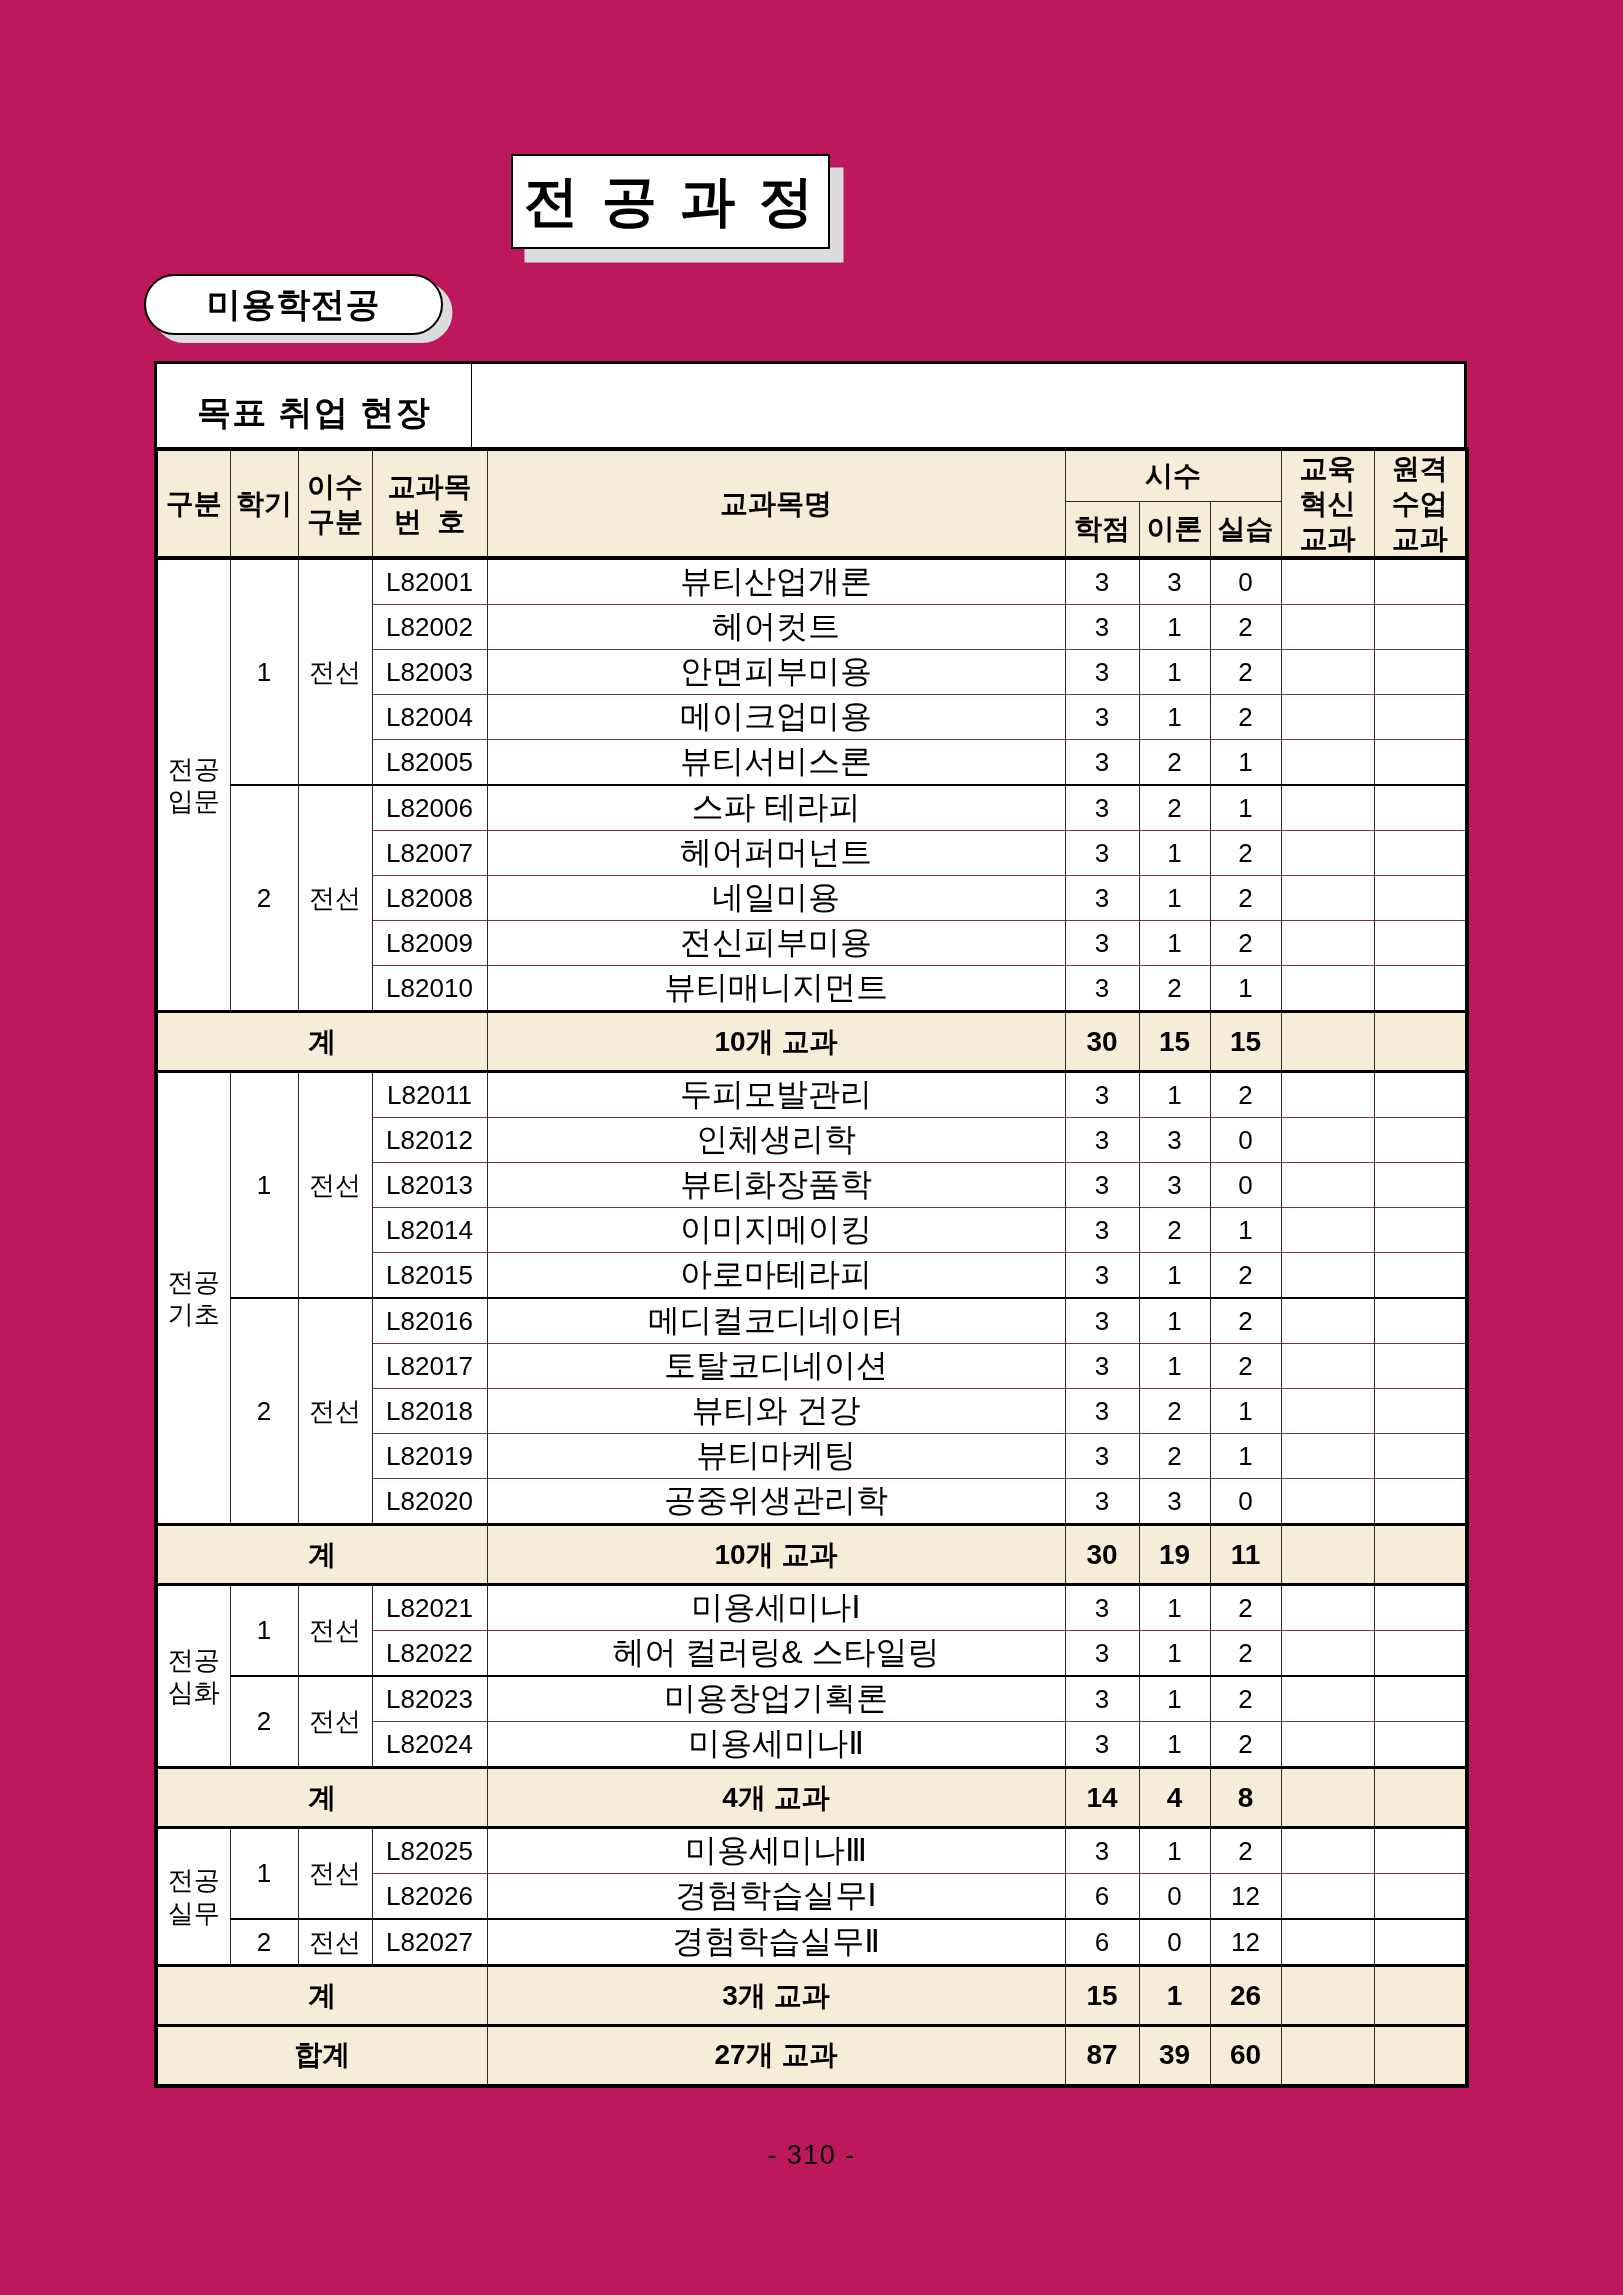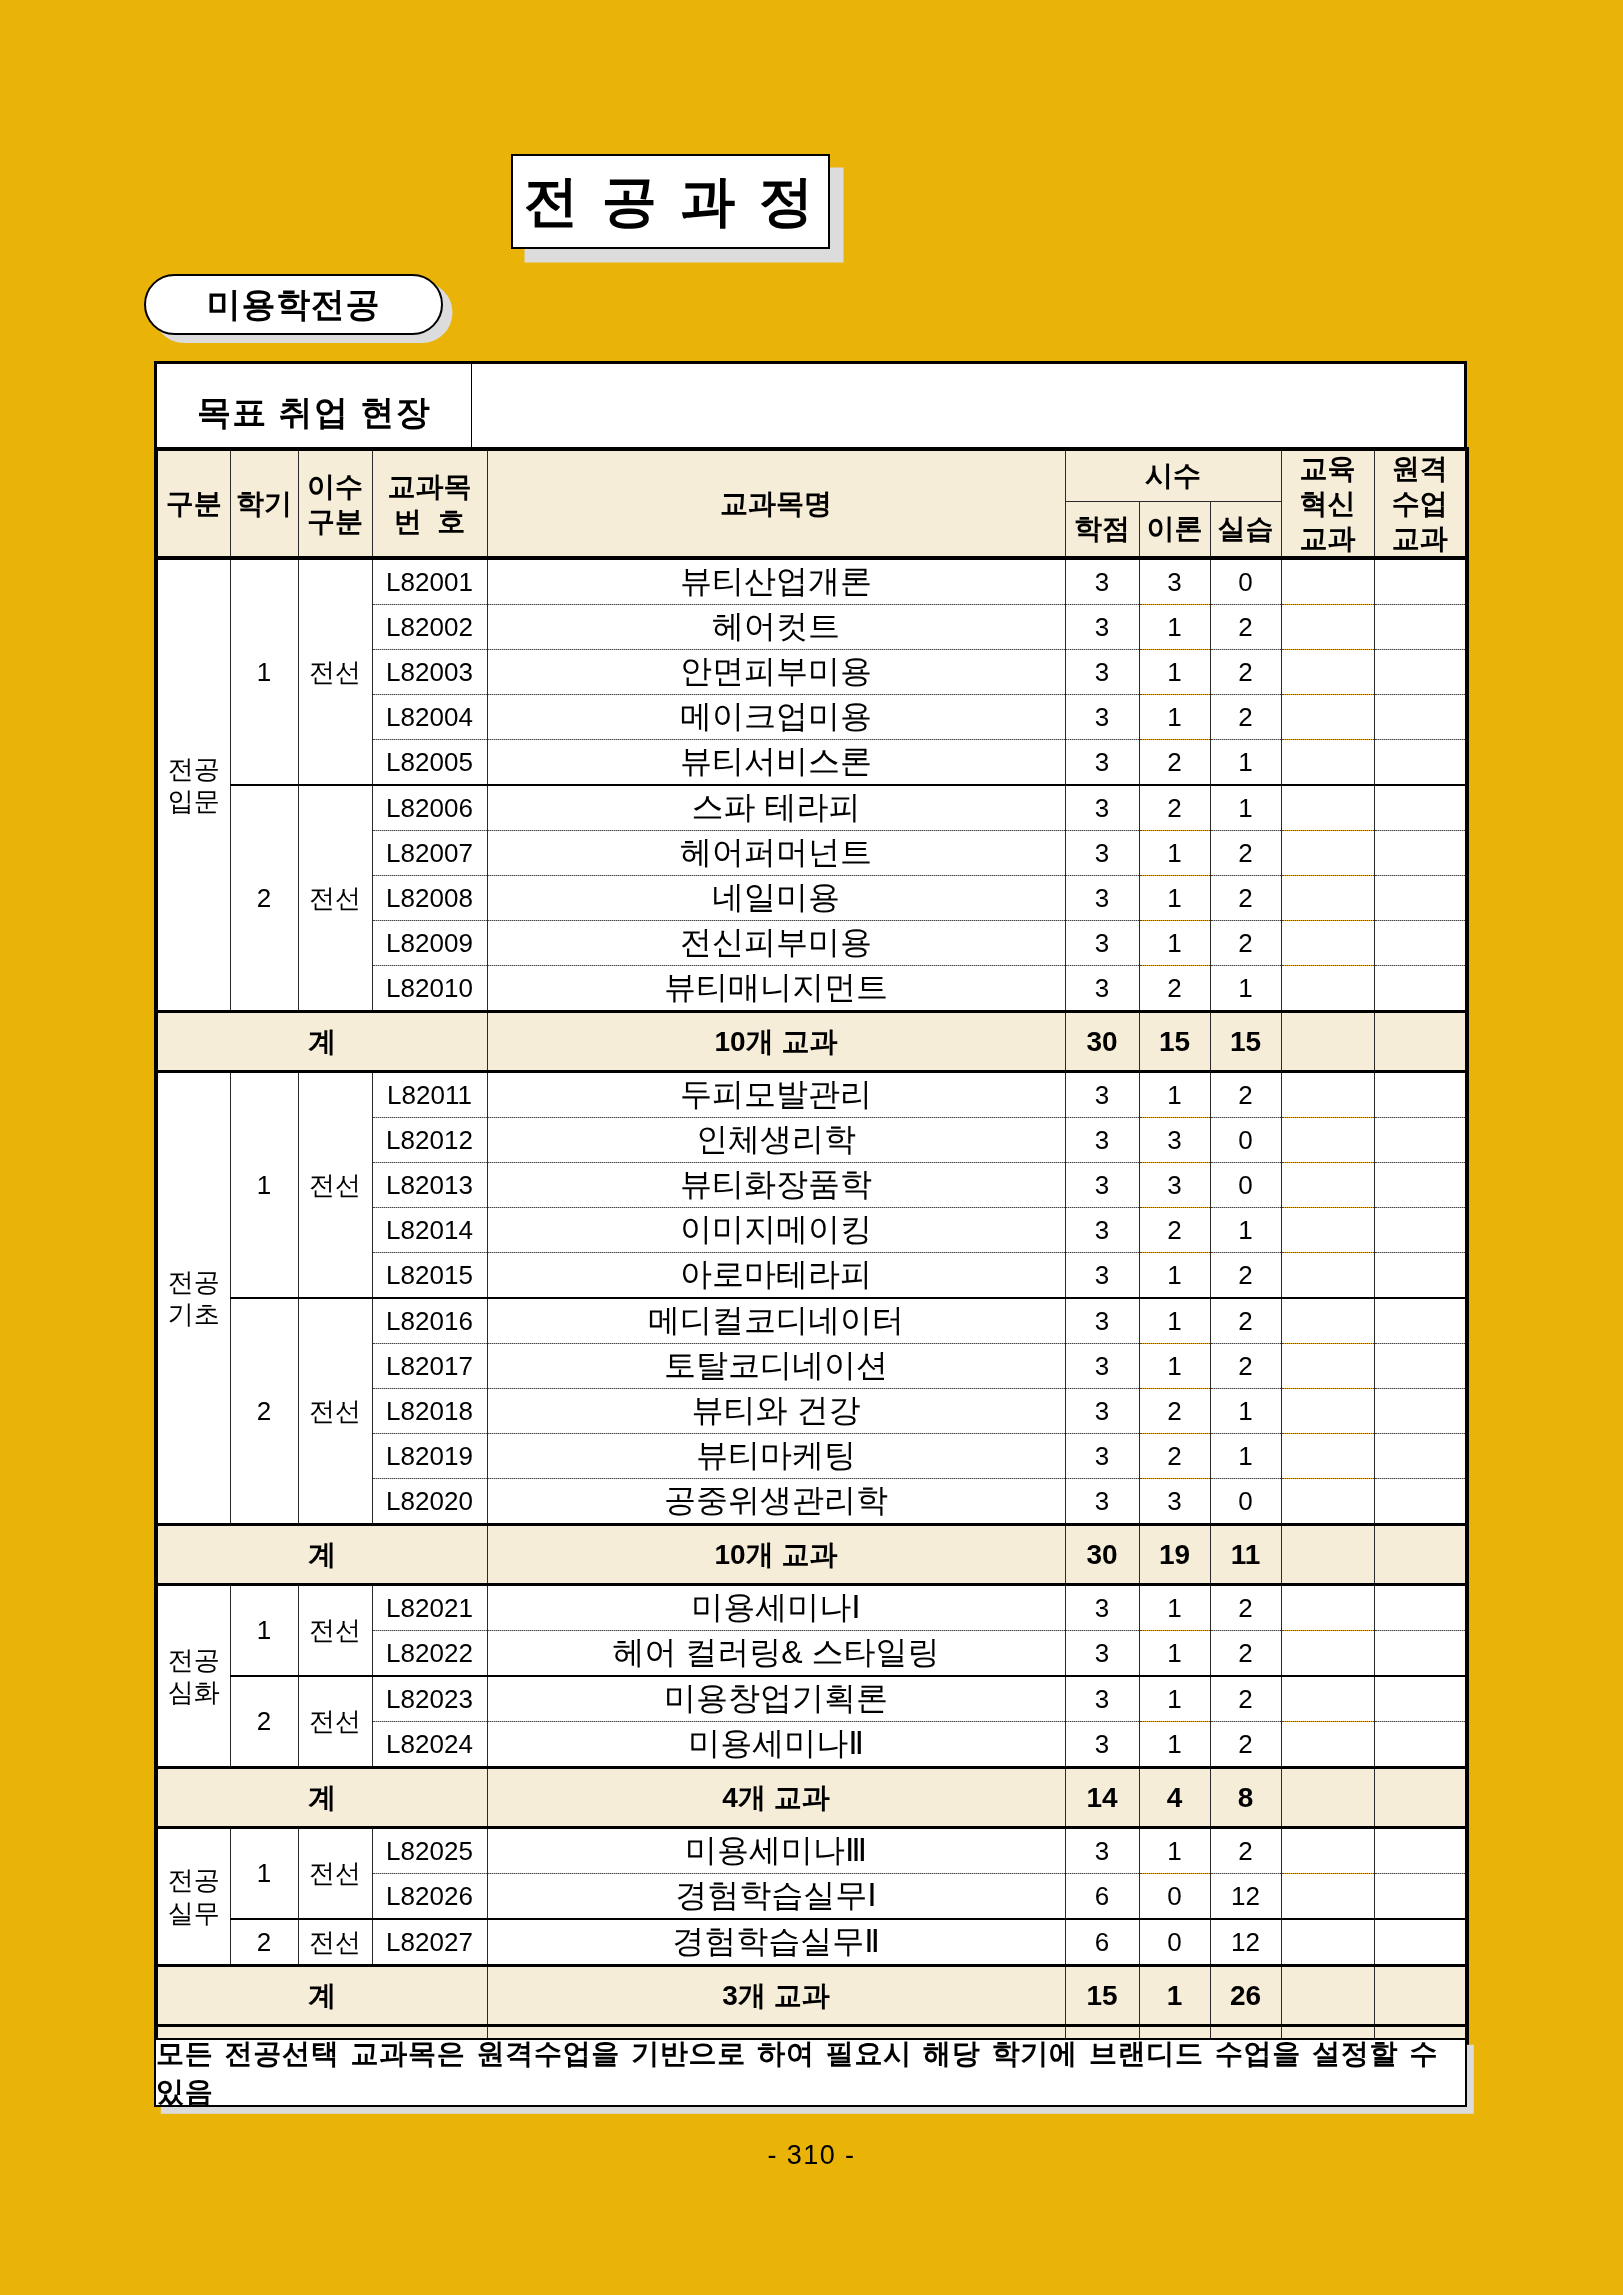--- a/index.html
+++ b/index.html
@@ -5,21 +5,21 @@
   :root{
     --header-bg:#F5EDD7;
     --summary-bg:#F5EDD7;
     --shadow:#DCDCDC;
   }
   *{margin:0;padding:0;box-sizing:border-box;}
   html,body{background:#888;}
   .page{
     position:relative;
     width:1623px;height:2295px;
-    background:#eab308;
+    background:#be185d;
     font-family:"Liberation Sans","DejaVu Sans",sans-serif;
     color:#000;
     margin:0 auto;
     overflow:hidden;
     padding-left:12px;
   }
   .title-box{
     position:absolute;left:511px;top:154px;width:319px;height:95px;
     background:#fff;border:2.7px solid #000;
     box-shadow:13.5px 13.5px 0 var(--shadow);
@@ -456,20 +456,17 @@
         <td>27개 교과</td>
         <td>87</td>
         <td>39</td>
         <td>60</td>
         <td></td>
         <td></td>
       </tr>
     </tbody>
   </table>
 
-  <div class="note-box">
-    <span>모든 전공선택 교과목은 원격수업을 기반으로 하여 필요시 해당 학기에 브랜디드 수업을 설정할 수 있음</span>
-  </div>
 
   <div class="page-number">- 310 -</div>
 
 </div>
 
 
 </body></html>

